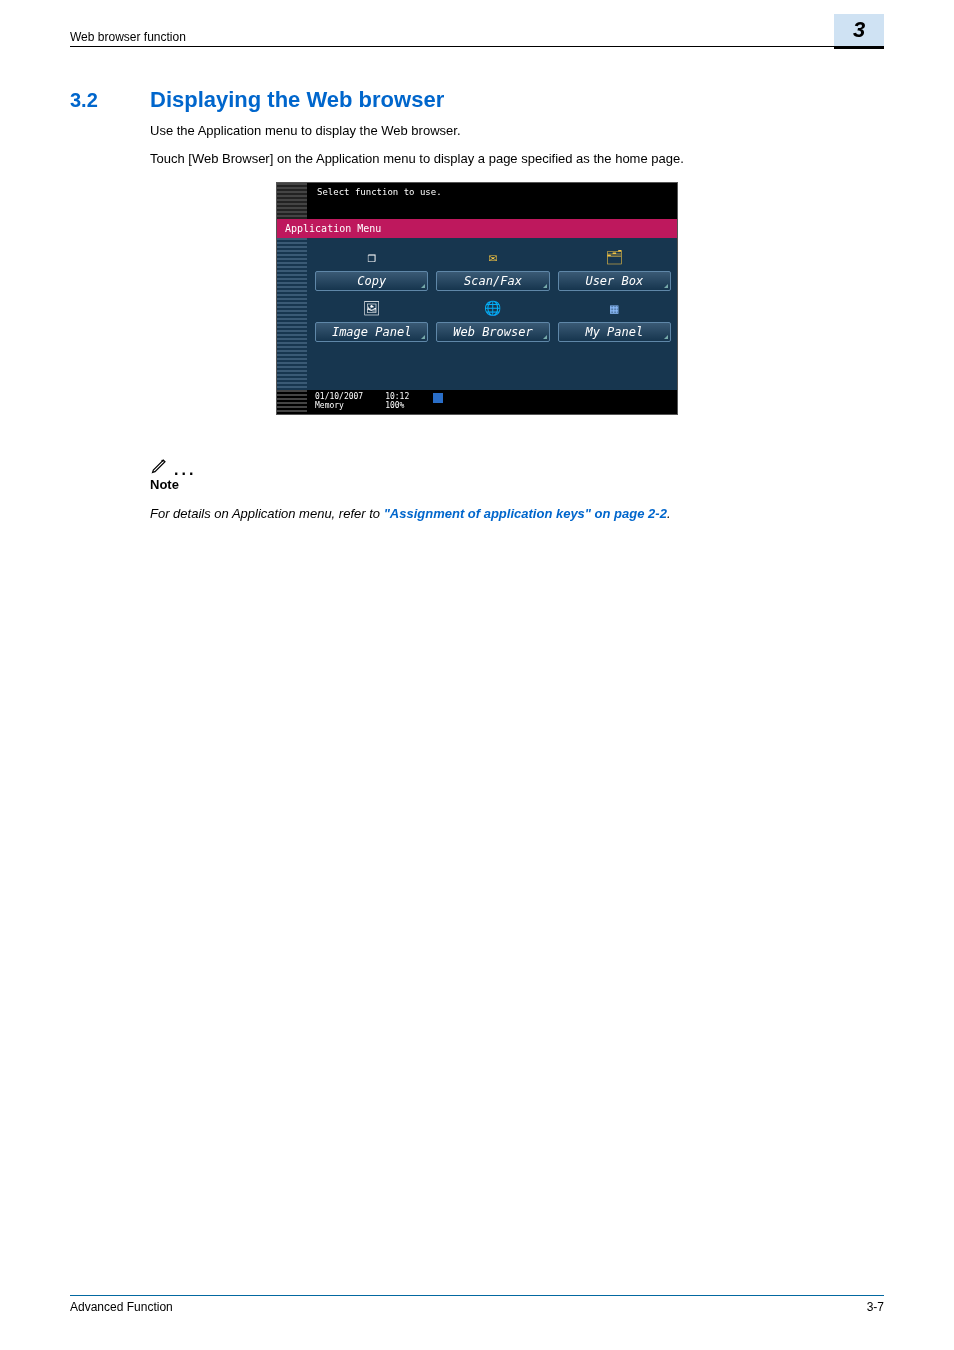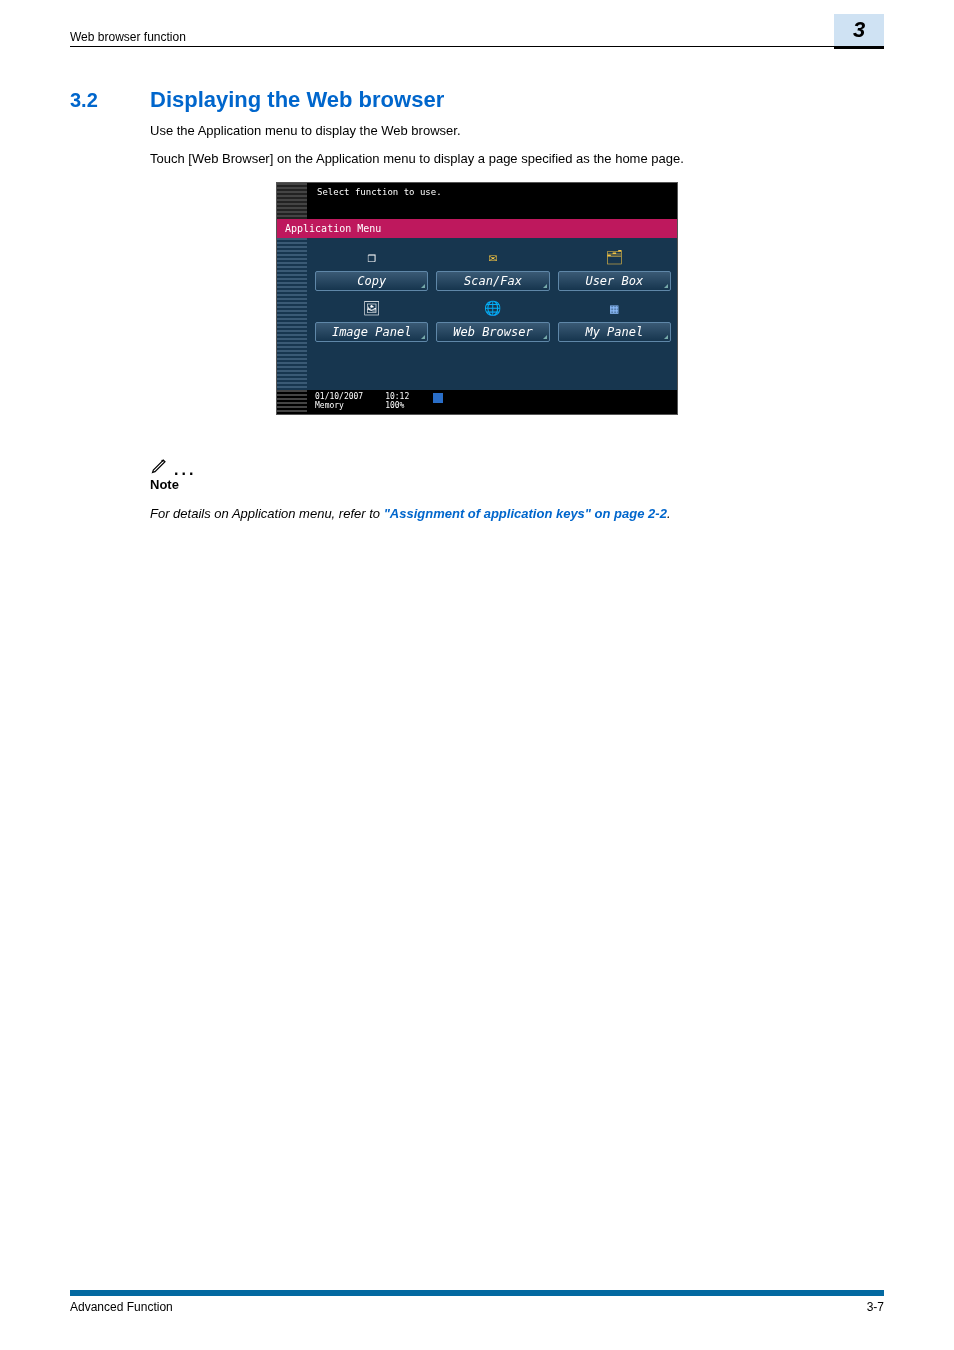--- a/index.html
+++ b/index.html
@@ -202,21 +202,21 @@
     color: #0066cc;
     font-weight: bold;
   }
 
   
   .page-foot {
     position: absolute;
     bottom: 36px;
     left: 70px;
     right: 70px;
-    border-top: 6px solid #0369a1;
+    border-top: 1px solid #0369a1;
     padding-top: 4px;
     display: flex;
     justify-content: space-between;
     font-size: 12px;
   }
 </style>
 </head>
 <body>
 
 <div class="page">

